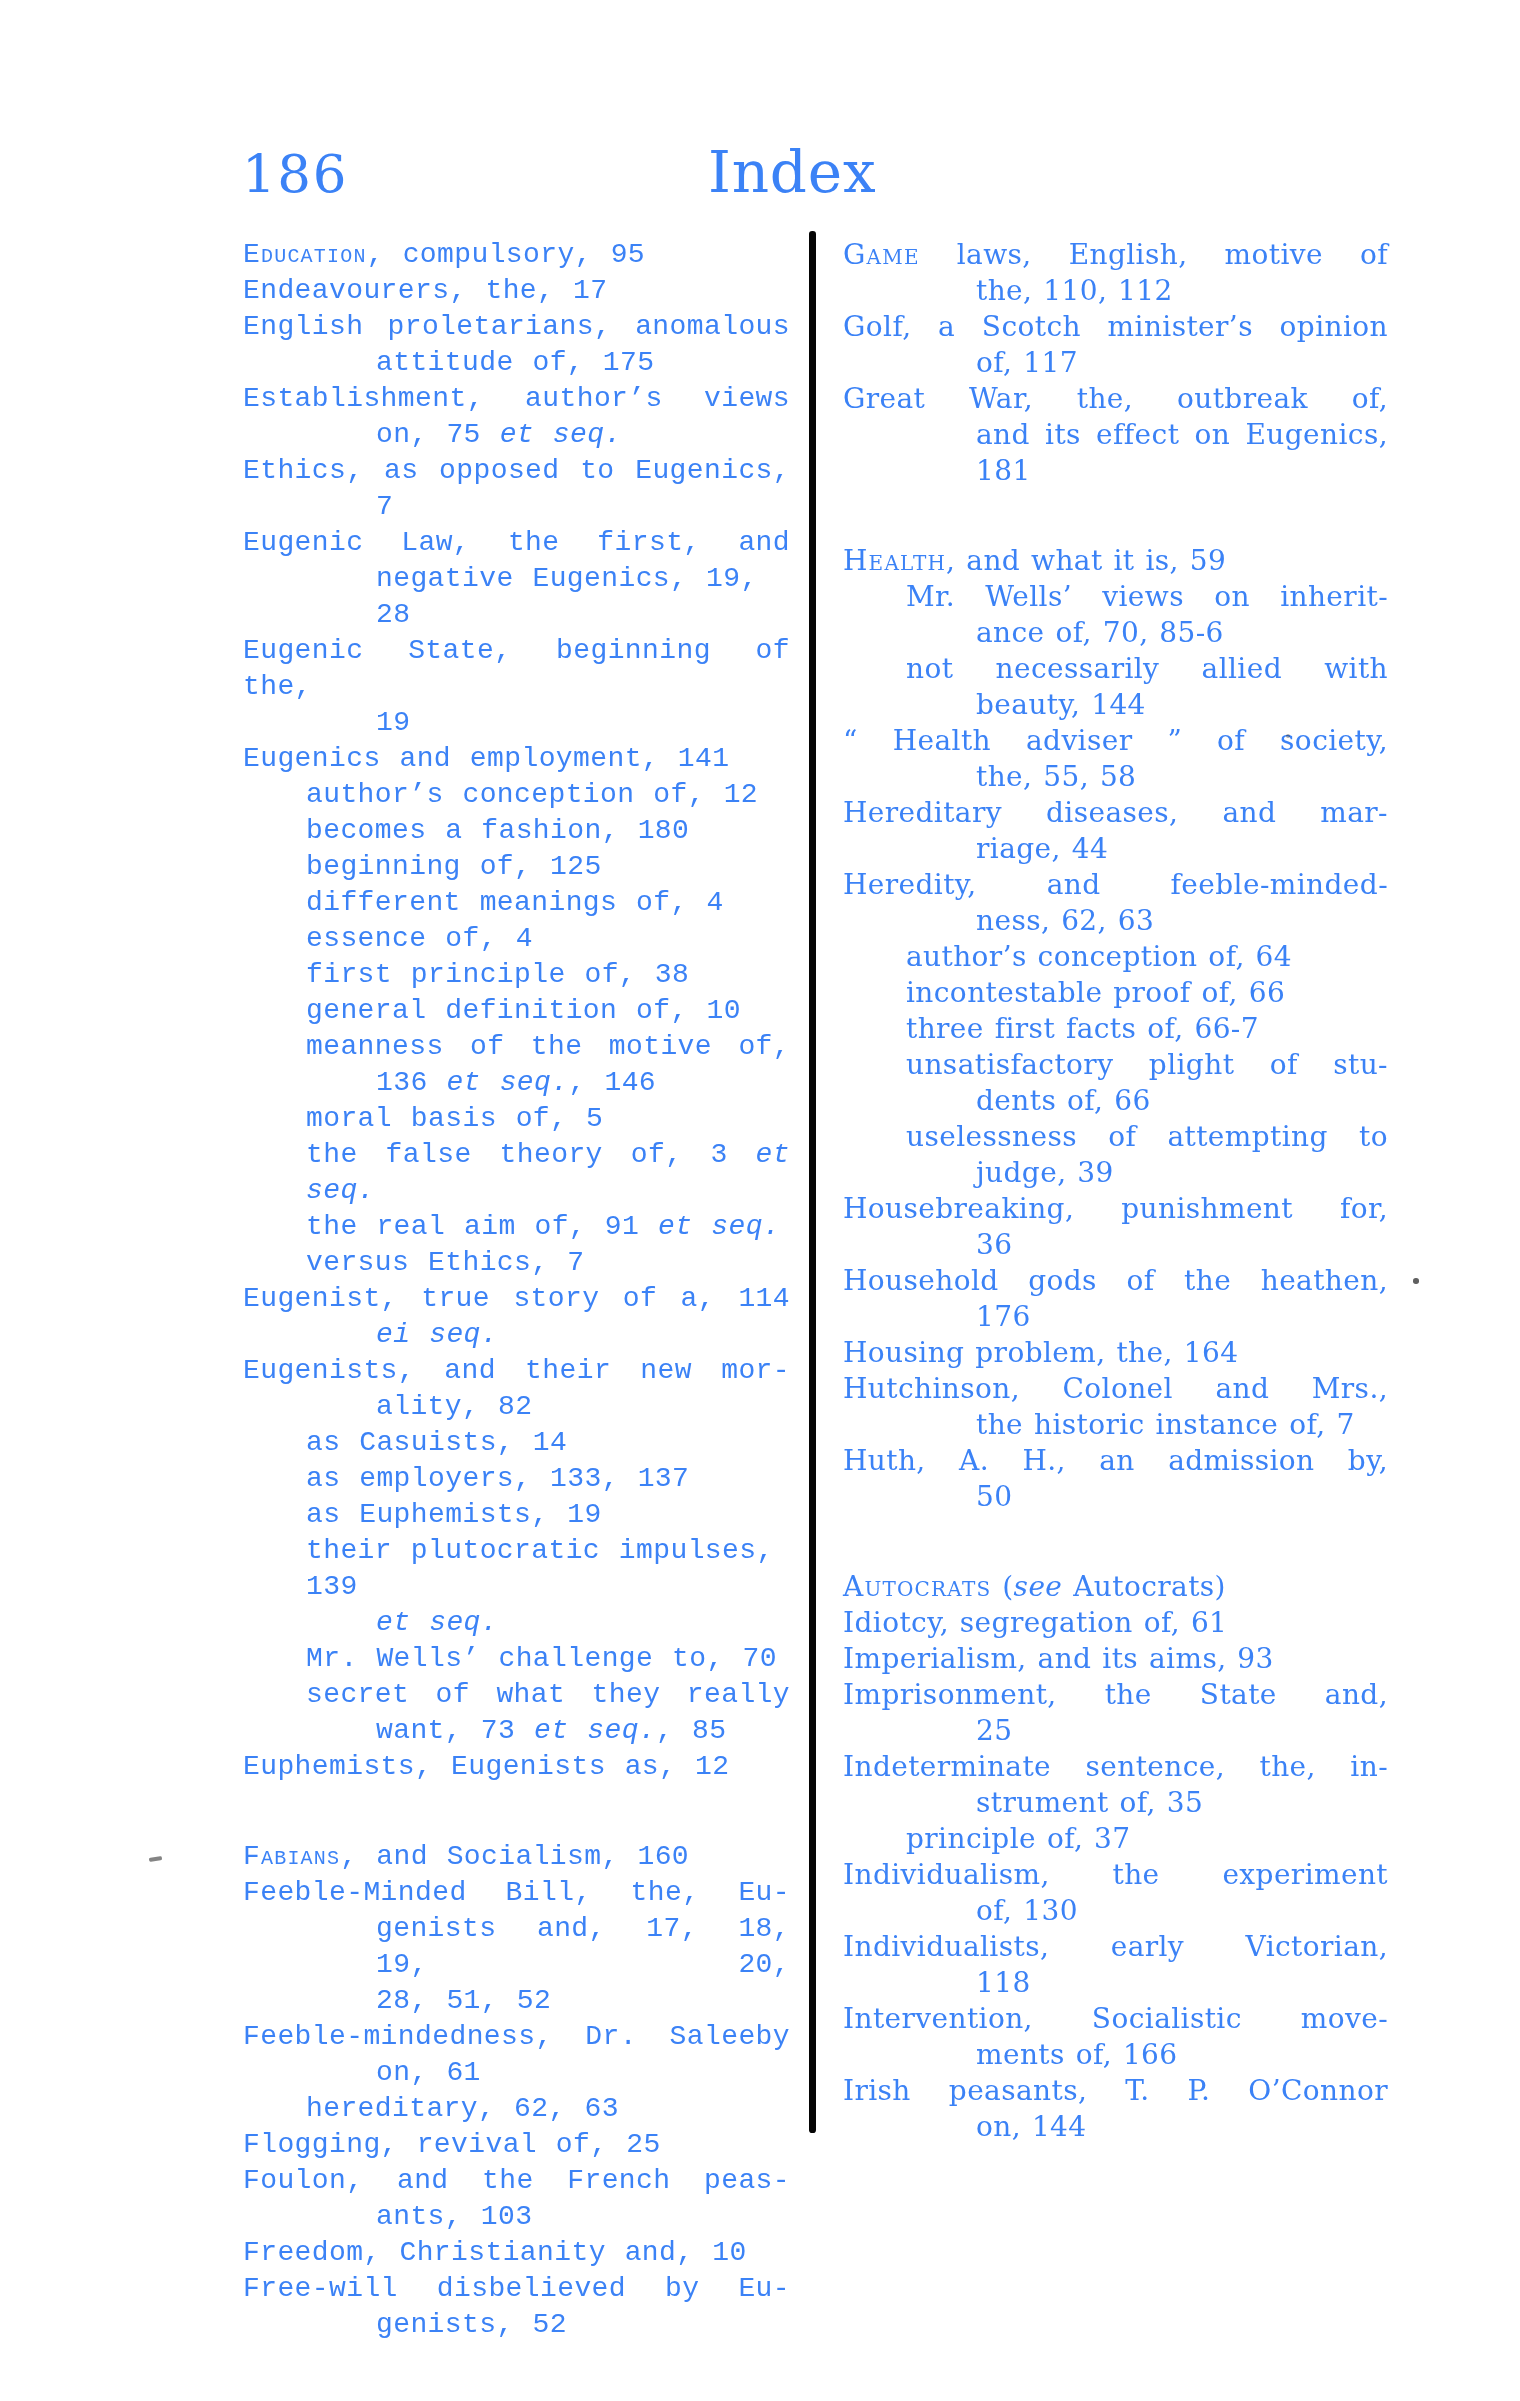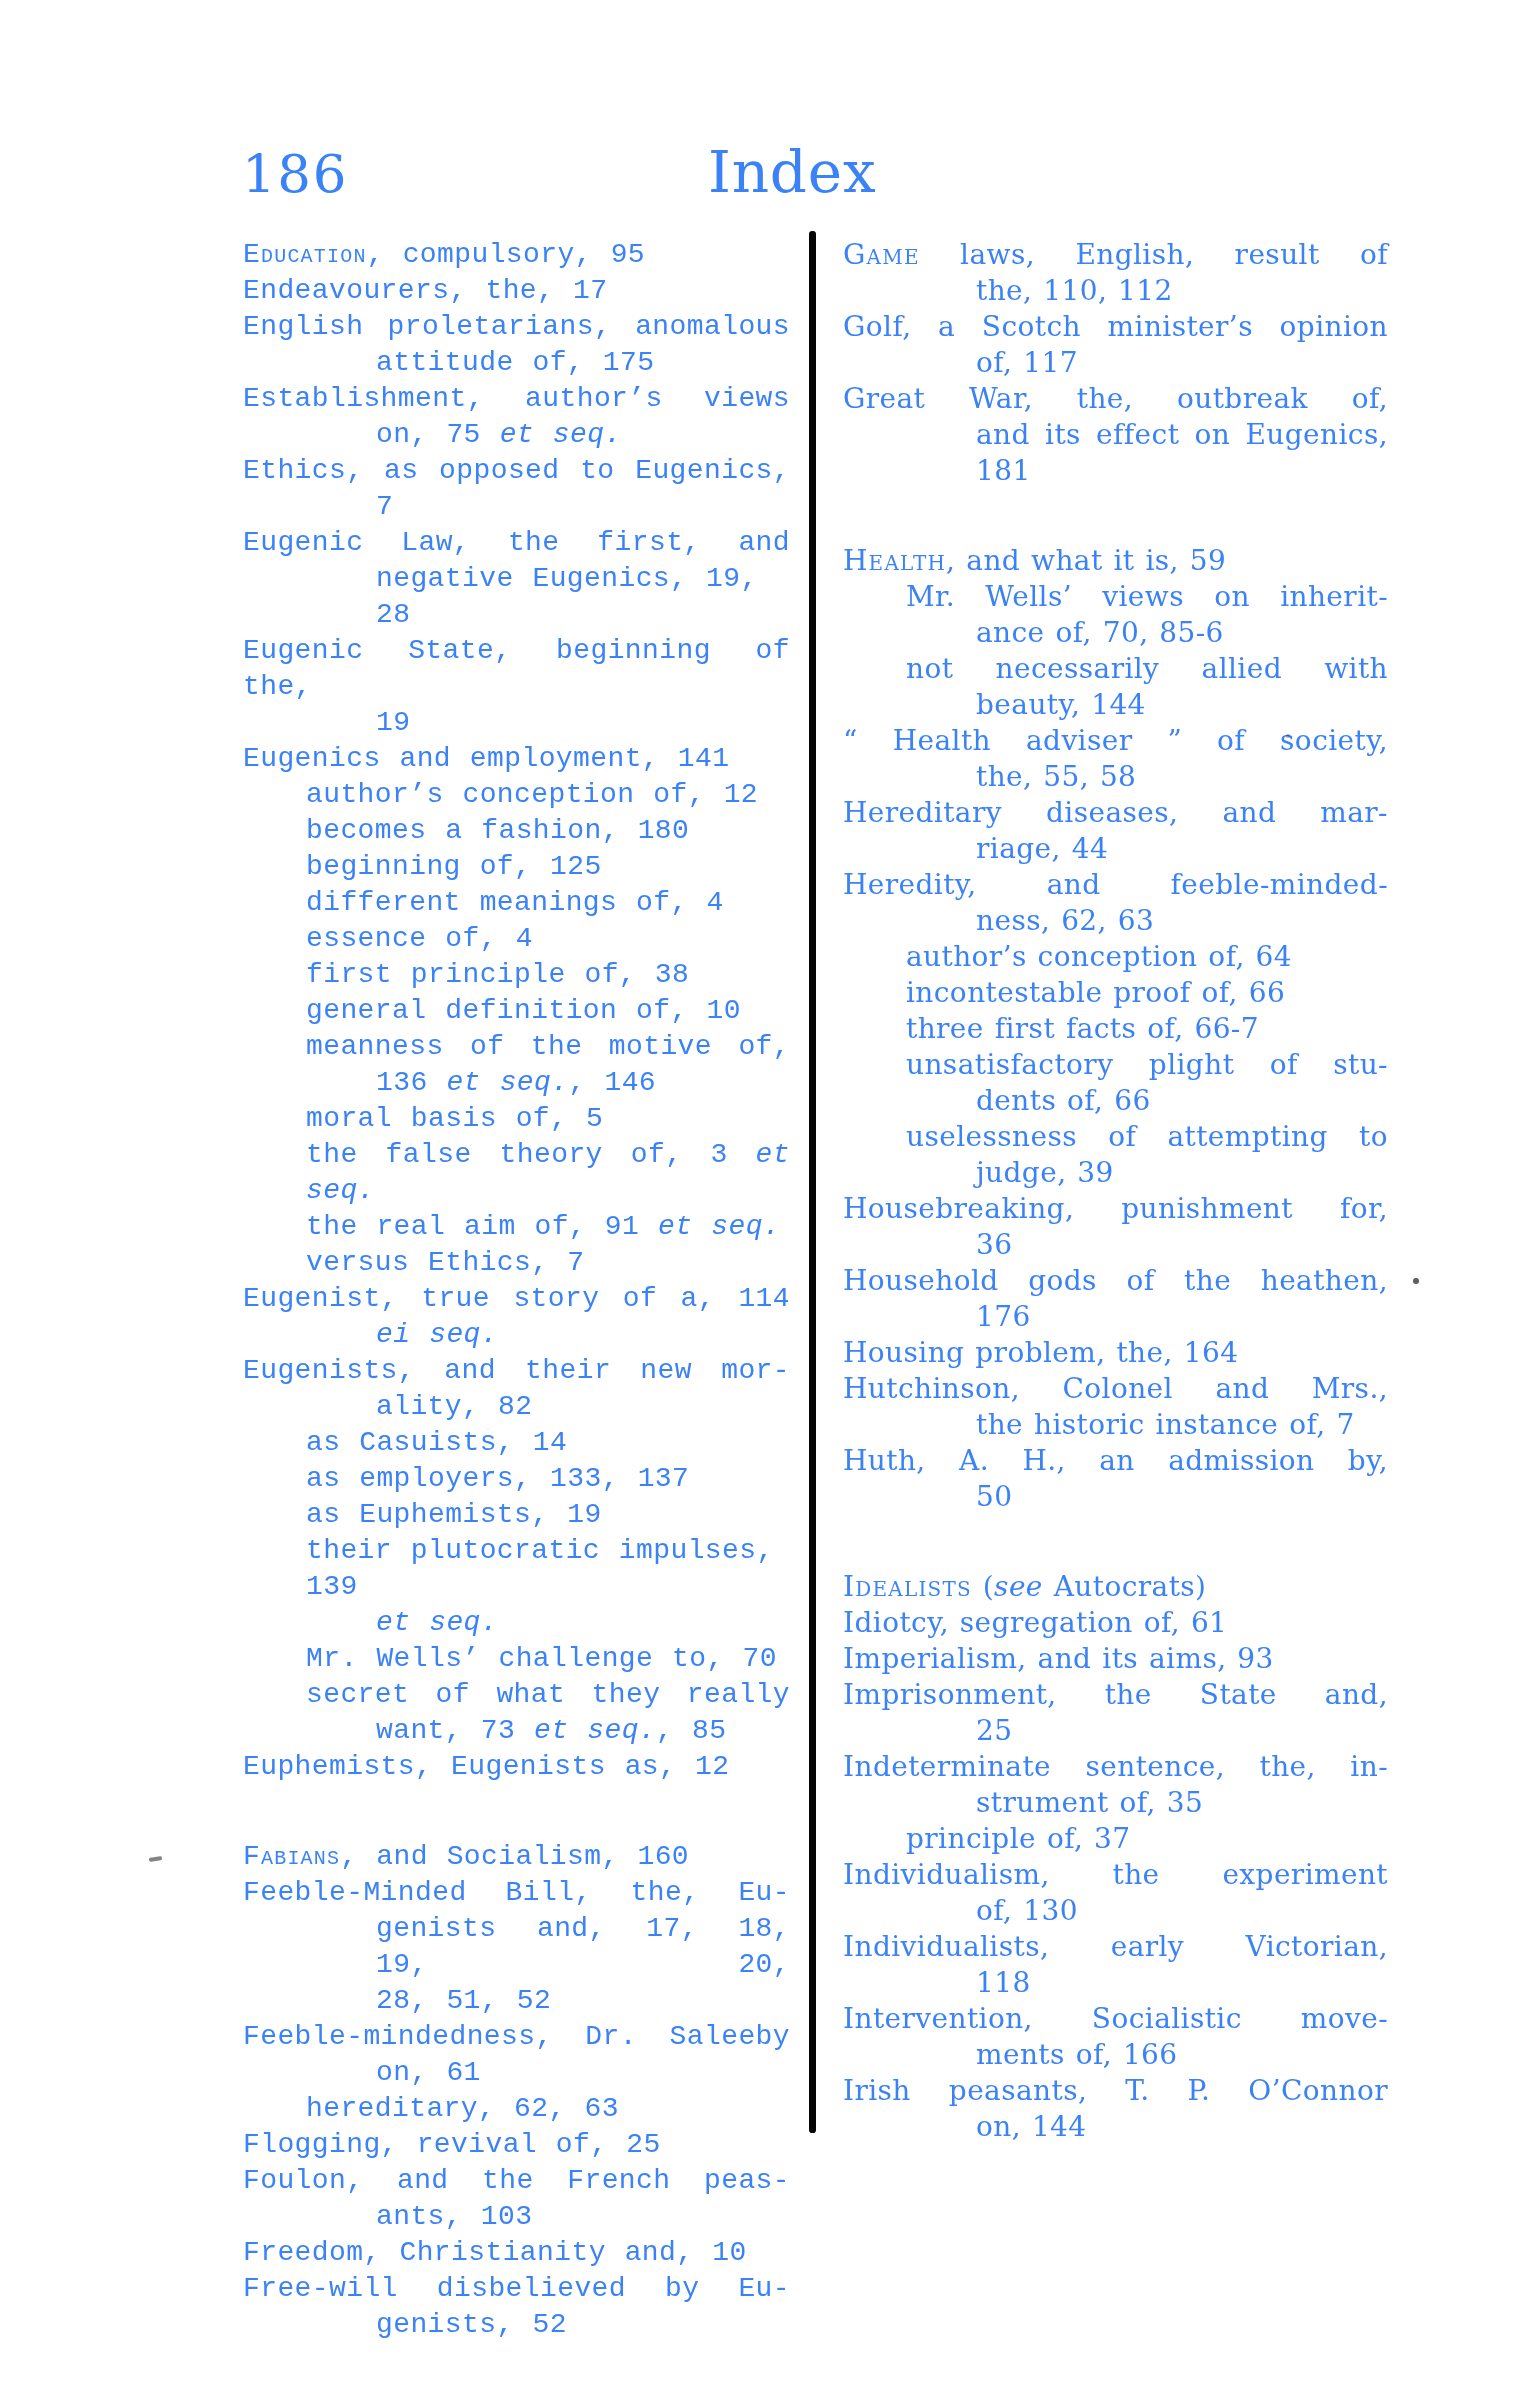--- a/index.html
+++ b/index.html
@@ -140,21 +140,21 @@
         <div class="line ind0"><span class="">Flogging, revival of, 25</span></div>
         <div class="line ind0 just"><span class="">Foulon, and the French peas-</span></div>
         <div class="line ind2"><span class="">ants, 103</span></div>
         <div class="line ind0"><span class="">Freedom, Christianity and, 10</span></div>
         <div class="line ind0 just"><span class="">Free-will disbelieved by Eu-</span></div>
         <div class="line ind2"><span class="">genists, 52</span></div>
       </div>
     </div>
   <div class="col right">
       <div class="group">
-        <div class="line ind0 just"><span class="sc ">Game</span><span class=""> laws, English, result of</span></div>
+        <div class="line ind0 just"><span class="sc ">Game</span><span class=""> laws, English, motive of</span></div>
         <div class="line ind2"><span class="">the, 110, 112</span></div>
         <div class="line ind0 just"><span class="">Golf, a Scotch minister’s opinion</span></div>
         <div class="line ind2"><span class="">of, 117</span></div>
         <div class="line ind0 just"><span class="">Great War, the, outbreak of,</span></div>
         <div class="line ind2 just"><span class="">and its effect on Eugenics,</span></div>
         <div class="line ind2"><span class="">181</span></div>
       </div>
       <div class="group">
         <div class="line ind0"><span class="sc ">Health</span><span class="">, and what it is, 59</span></div>
         <div class="line ind1 just"><span class="">Mr. Wells’ views on inherit-</span></div>
@@ -178,21 +178,21 @@
         <div class="line ind2"><span class="">36</span></div>
         <div class="line ind0 just"><span class="">Household gods of the heathen,</span></div>
         <div class="line ind2"><span class="">176</span></div>
         <div class="line ind0"><span class="">Housing problem, the, 164</span></div>
         <div class="line ind0 just"><span class="">Hutchinson, Colonel and Mrs.,</span></div>
         <div class="line ind2"><span class="">the historic instance of, 7</span></div>
         <div class="line ind0 just"><span class="">Huth, A. H., an admission by,</span></div>
         <div class="line ind2"><span class="">50</span></div>
       </div>
       <div class="group">
-        <div class="line ind0"><span class="sc ">Idealists</span><span class=""> (</span><span class="it">see</span><span class=""> Autocrats)</span></div>
+        <div class="line ind0"><span class="sc ">Autocrats</span><span class=""> (</span><span class="it">see</span><span class=""> Autocrats)</span></div>
         <div class="line ind0"><span class="">Idiotcy, segregation of, 61</span></div>
         <div class="line ind0"><span class="">Imperialism, and its aims, 93</span></div>
         <div class="line ind0 just"><span class="">Imprisonment, the State and,</span></div>
         <div class="line ind2"><span class="">25</span></div>
         <div class="line ind0 just"><span class="">Indeterminate sentence, the, in-</span></div>
         <div class="line ind2"><span class="">strument of, 35</span></div>
         <div class="line ind1"><span class="">principle of, 37</span></div>
         <div class="line ind0 just"><span class="">Individualism, the experiment</span></div>
         <div class="line ind2"><span class="">of, 130</span></div>
         <div class="line ind0 just"><span class="">Individualists, early Victorian,</span></div>

